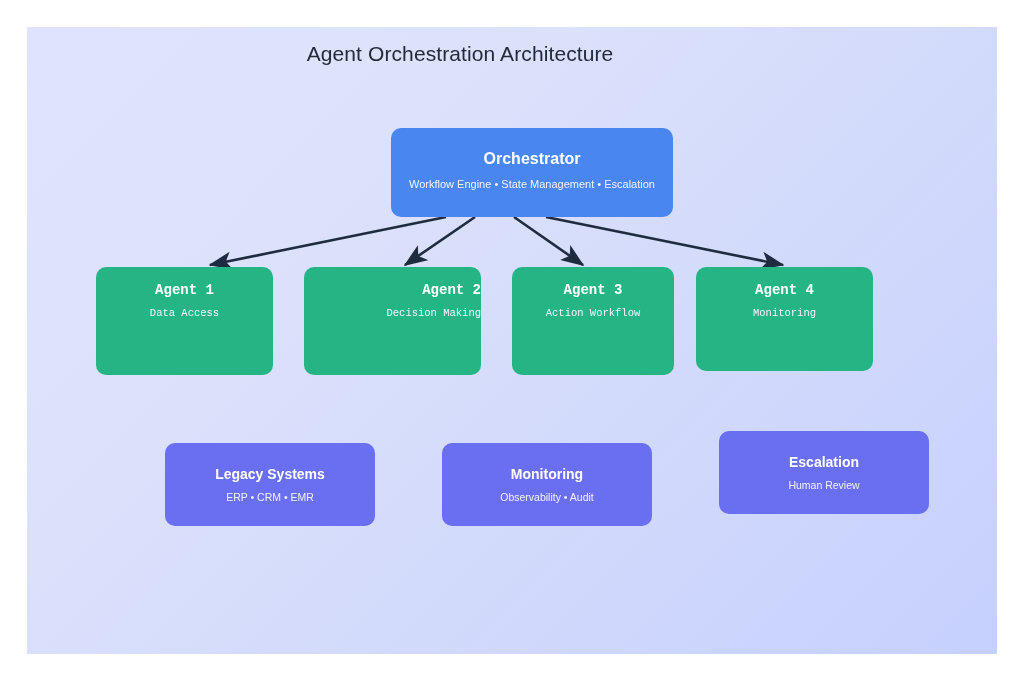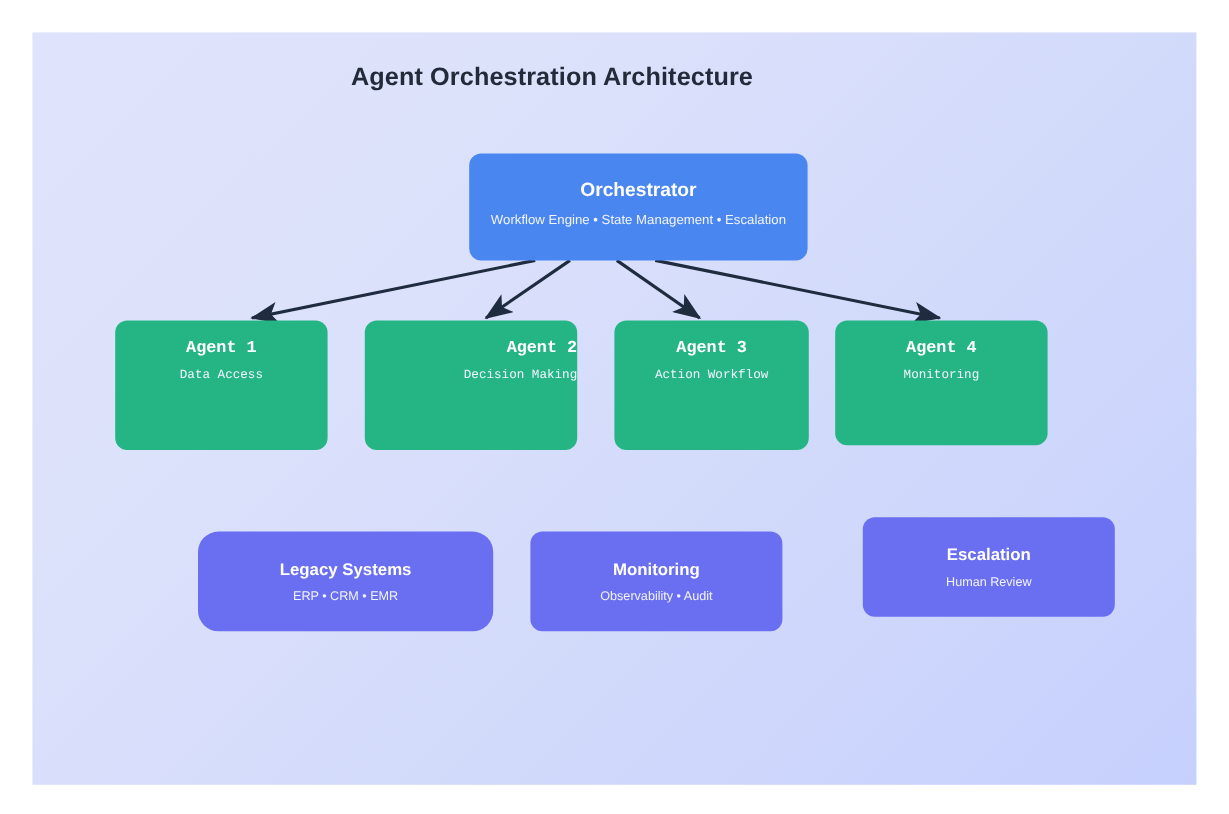--- a/index.html
+++ b/index.html
@@ -35,24 +35,23 @@
   }
 
   
   .title {
     position: absolute;
     left: 0;
     top: 15px;
     width: 866px;
     text-align: center;
     font-size: 21px;
-    font-weight: bold;
+    font-weight: normal;
     color: #222b3a;
     letter-spacing: 0.1px;
-    margin-top: 11px;
   }
 
   
   .connectors {
     position: absolute;
     left: 0; top: 0;
     width: 970px;
     height: 627px;
     pointer-events: none;
   }
@@ -150,21 +149,21 @@
     <div class="node node-agent" style="left:485px; top:240px; width:162px; height:108px;">
       <div class="node-title">Agent 3</div>
       <div class="node-sub">Action Workflow</div>
     </div>
 
     <div class="node node-agent" style="left:669px; top:240px; width:177px; height:104px;">
       <div class="node-title">Agent 4</div>
       <div class="node-sub">Monitoring</div>
     </div>
 
-    <div class="node node-support" style="left:138px; top:416px; width:246px; height:83px;border-radius:17px;">
+    <div class="node node-support" style="left:138px; top:416px; width:210px; height:83px;">
       <div class="node-title">Legacy Systems</div>
       <div class="node-sub">ERP • CRM • EMR</div>
     </div>
 
     <div class="node node-support" style="left:415px; top:416px; width:210px; height:83px;">
       <div class="node-title">Monitoring</div>
       <div class="node-sub">Observability • Audit</div>
     </div>
 
     <div class="node node-support" style="left:692px; top:404px; width:210px; height:83px;">

